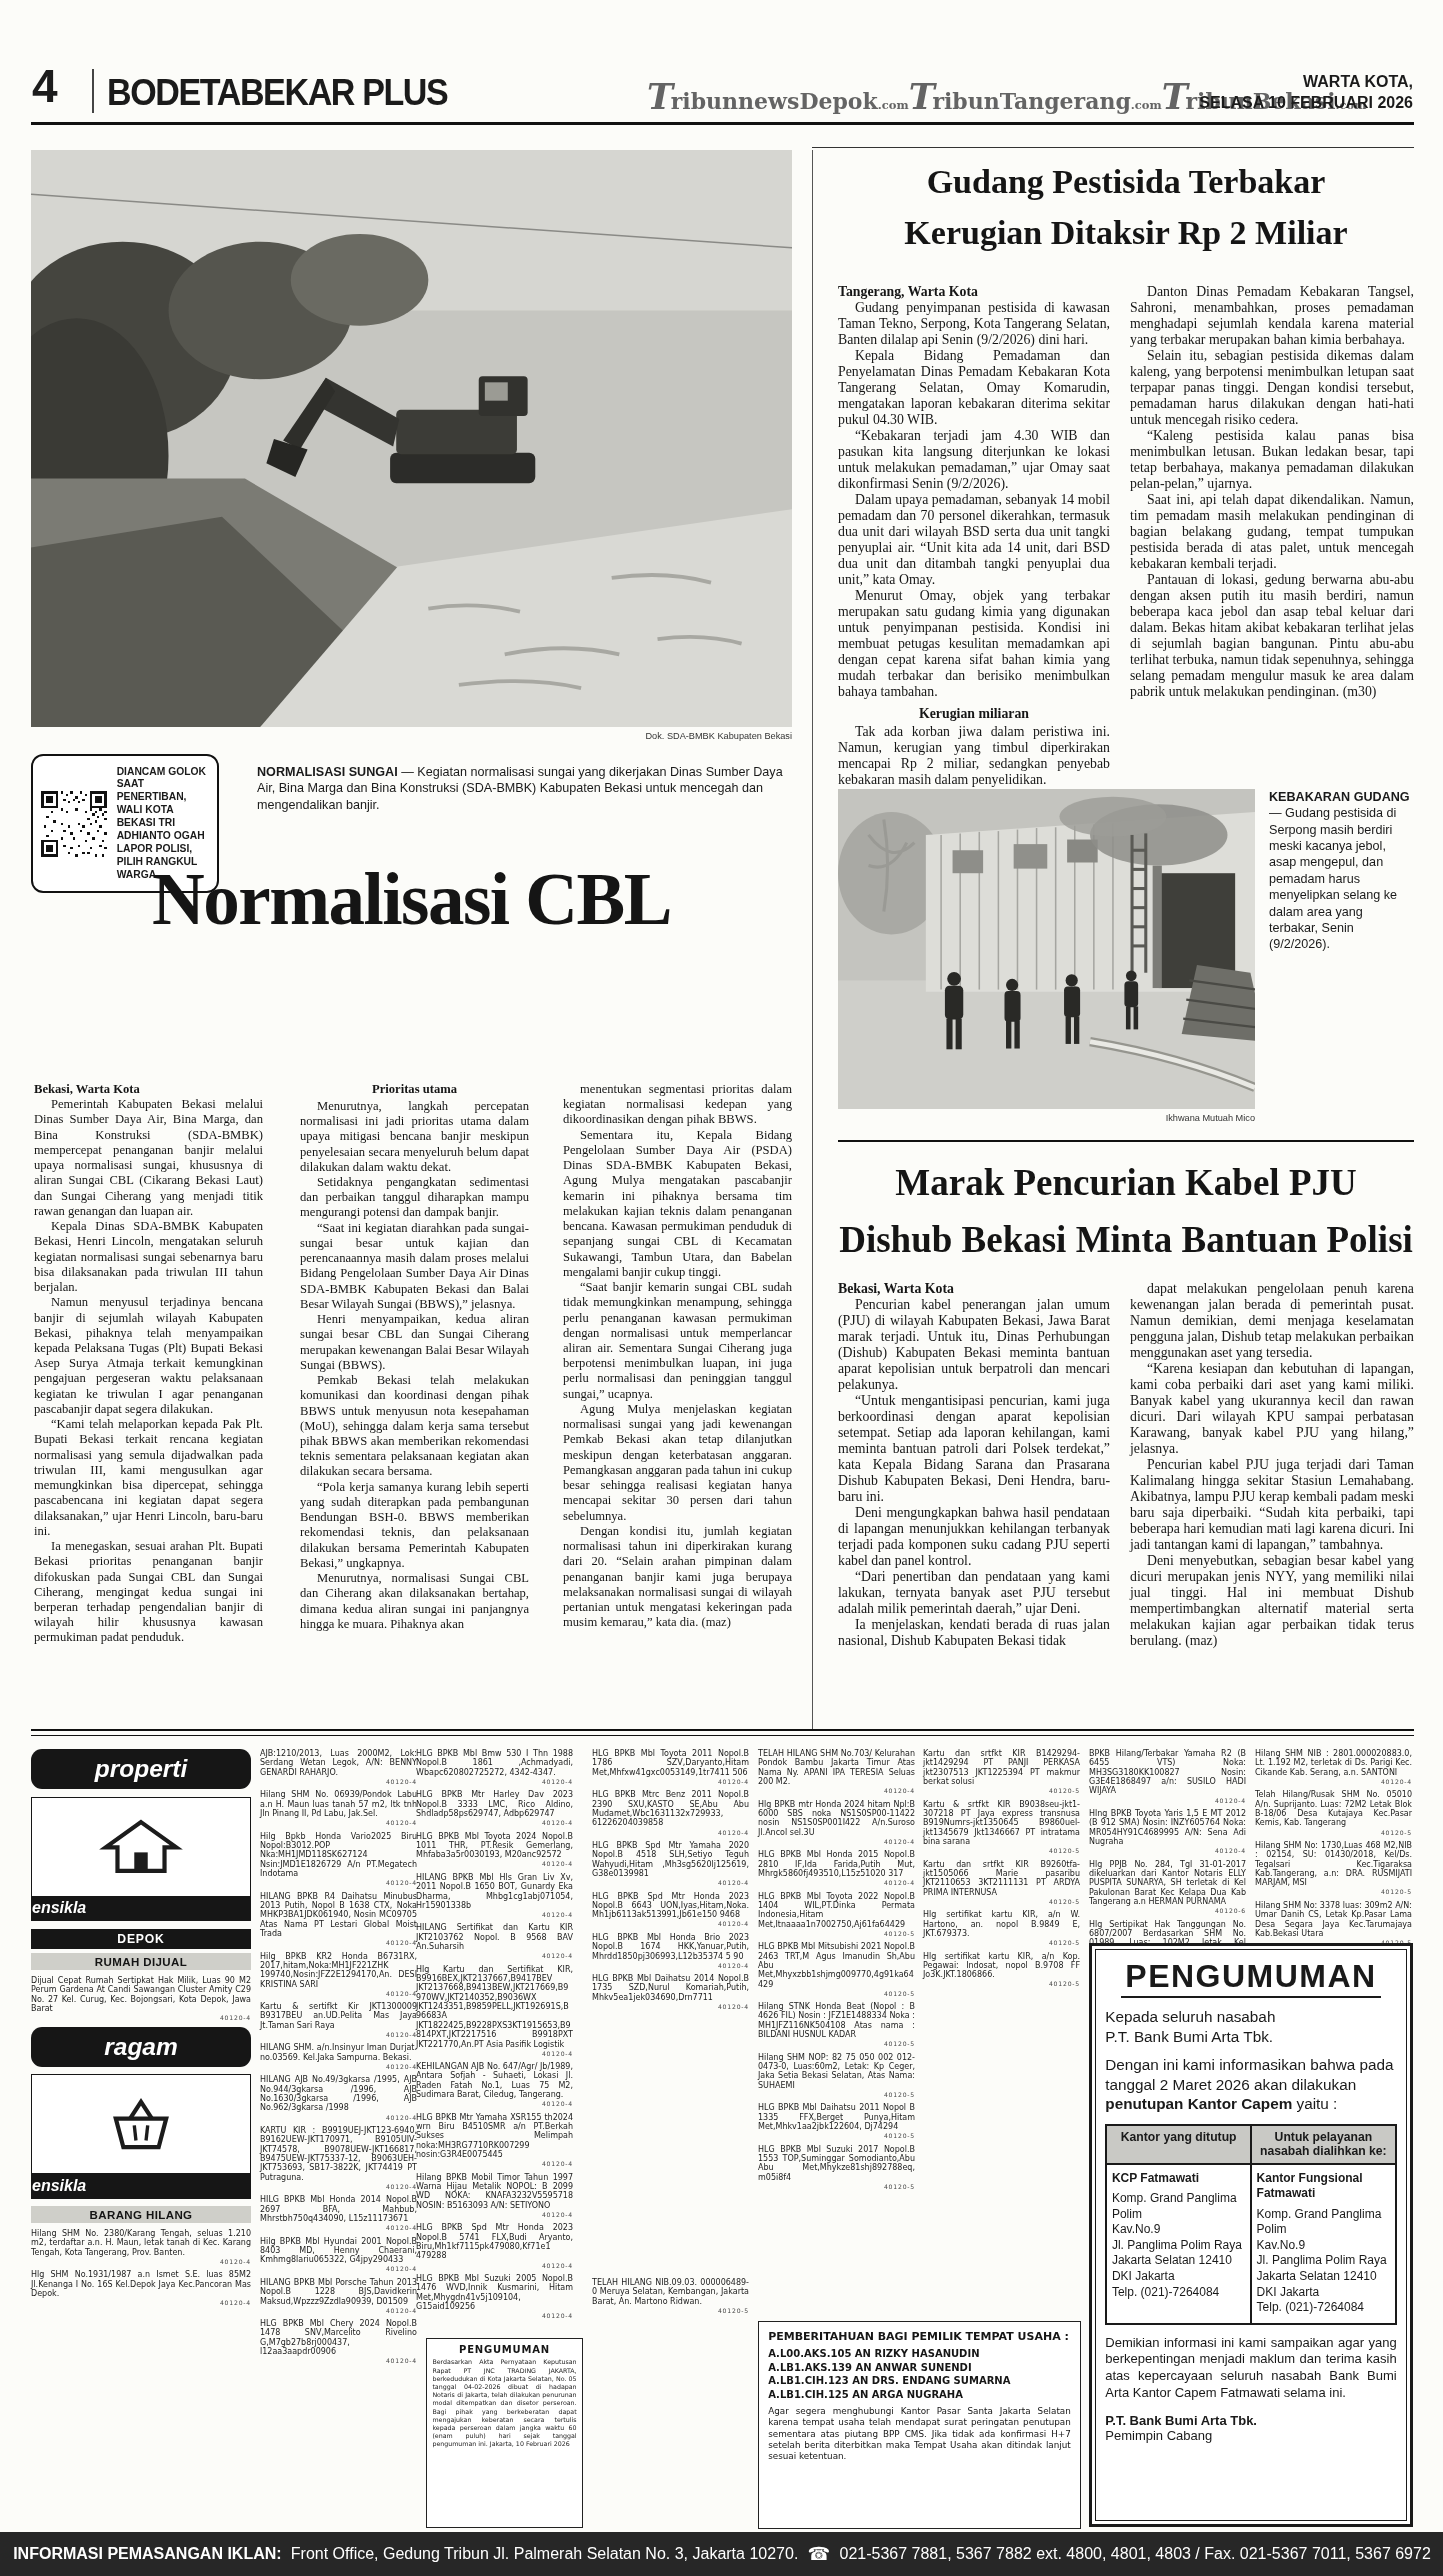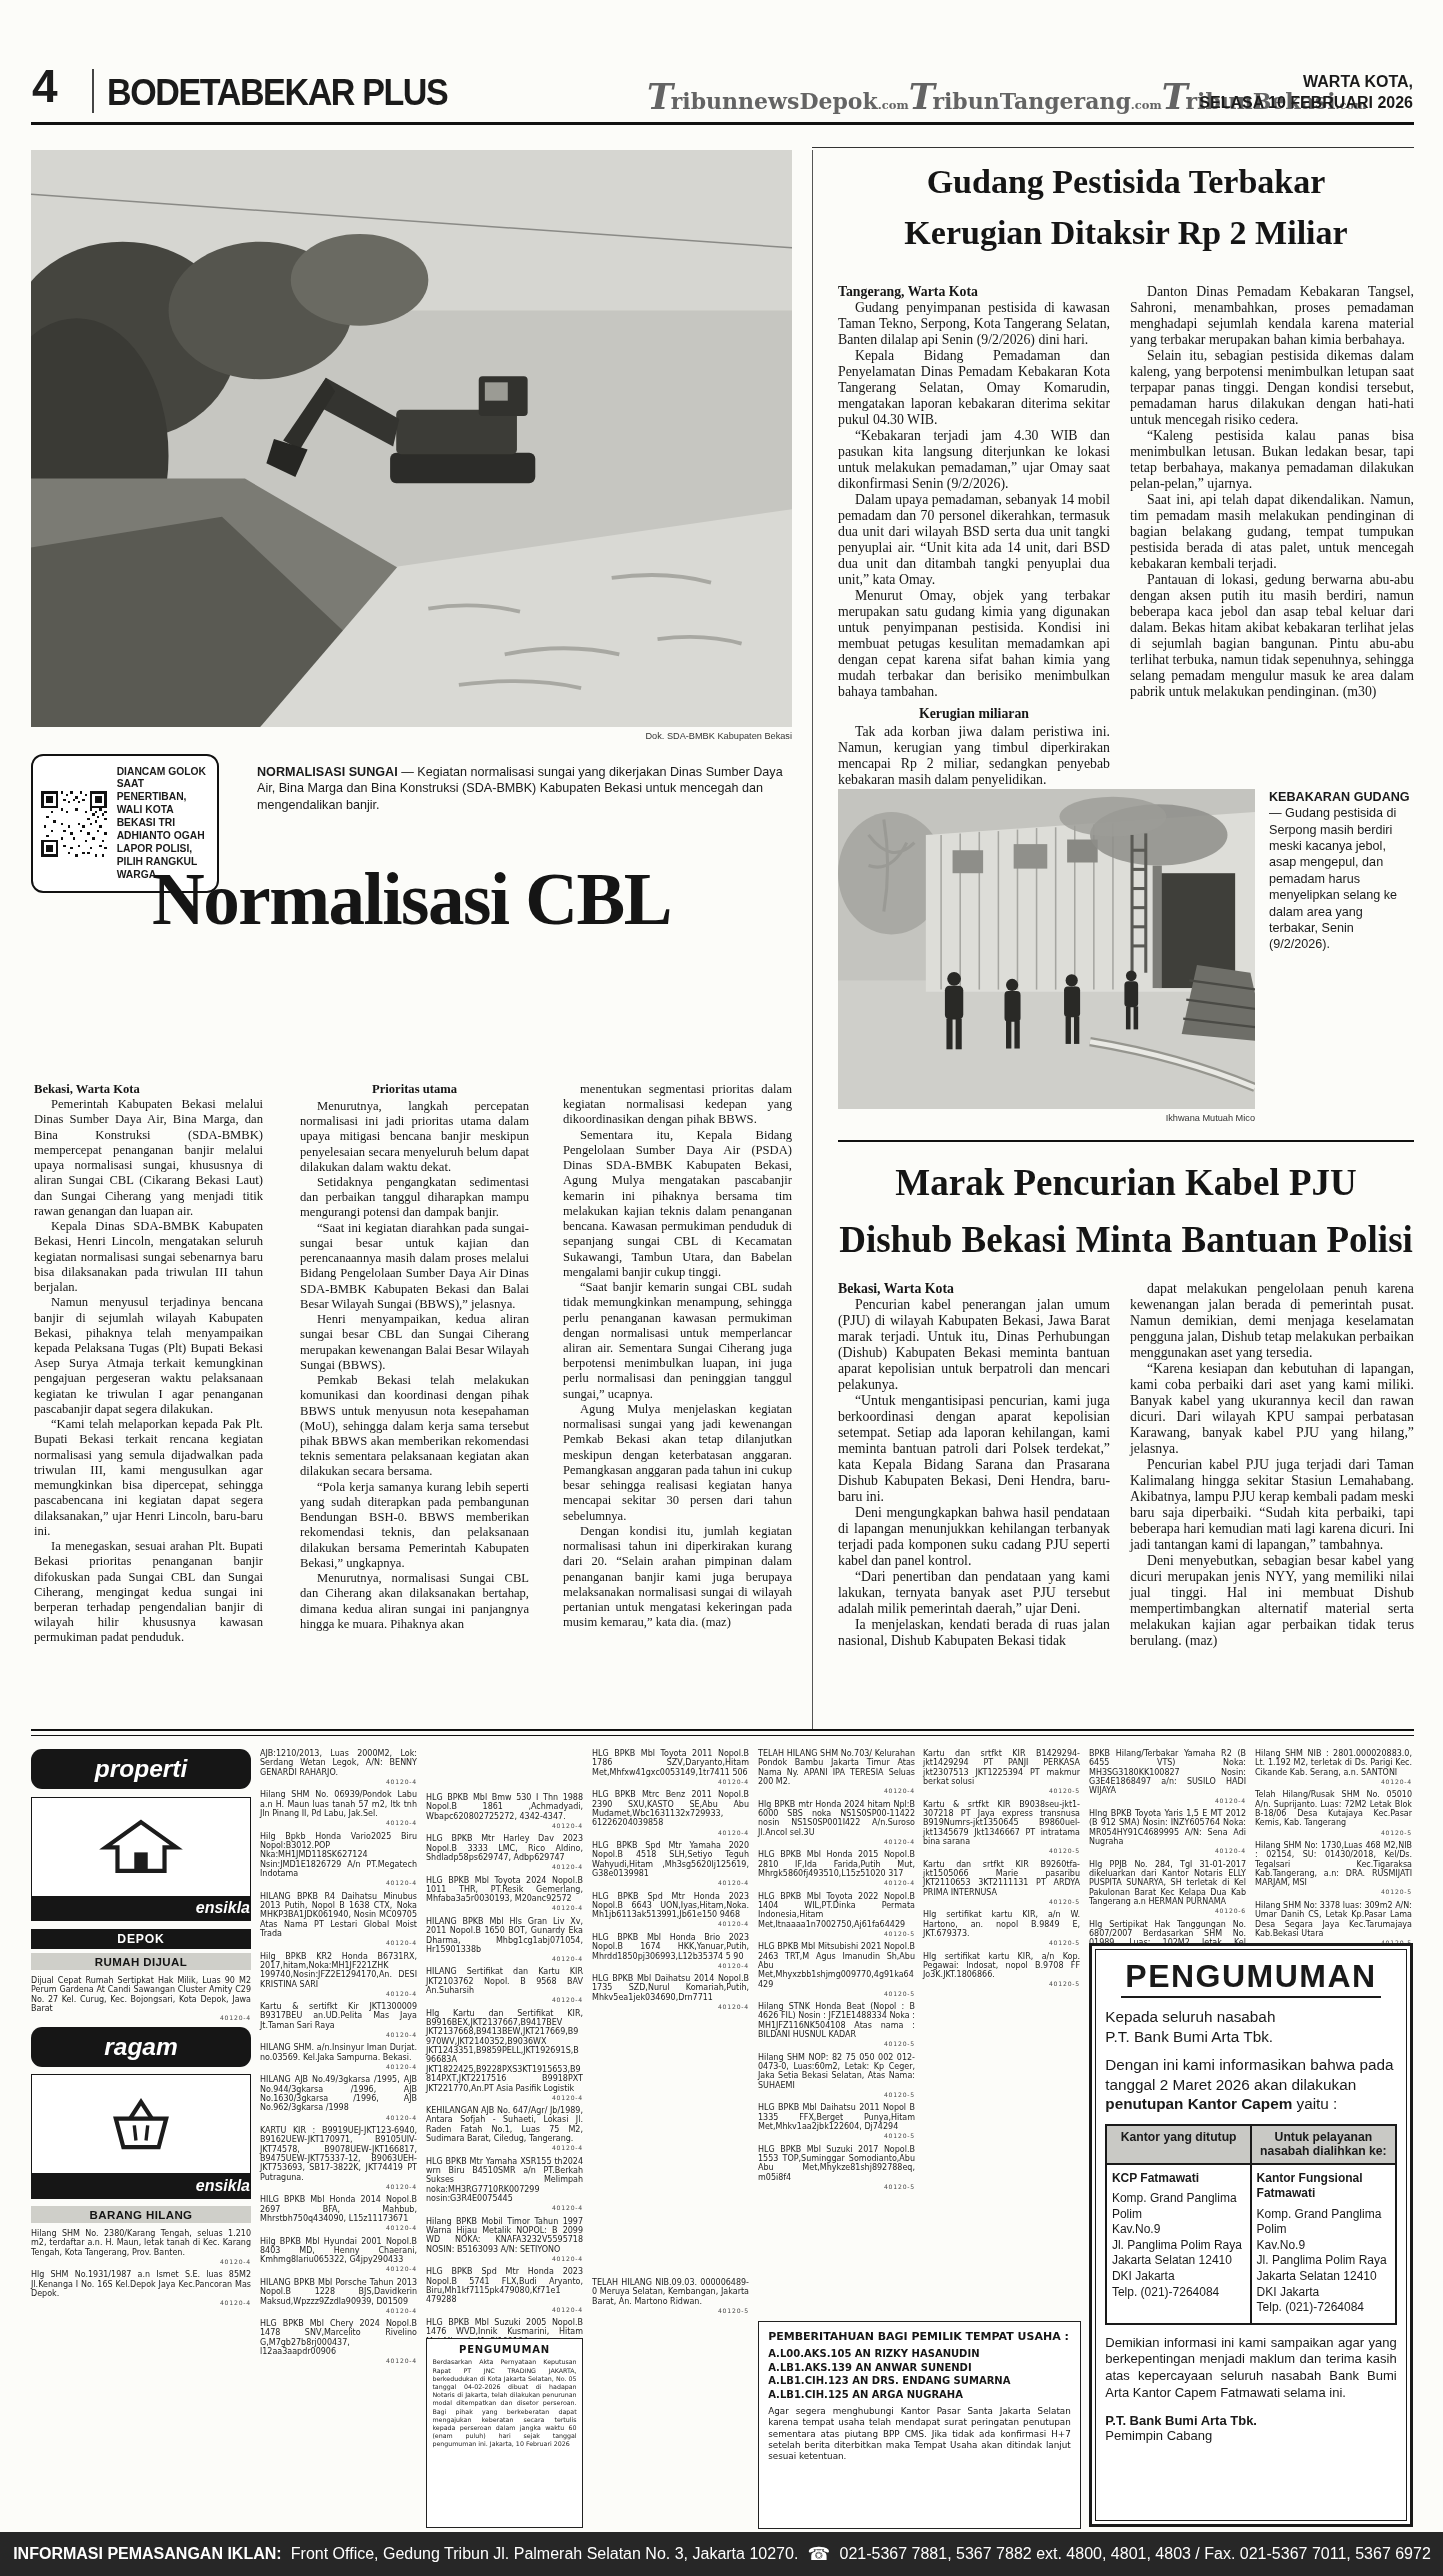--- a/index.html
+++ b/index.html
@@ -55,21 +55,21 @@
   .ad-body{margin:0;font-size:8px;line-height:1.17;text-align:justify;word-break:break-word;color:#1b1b1b;}
   .ad-lead{font-weight:normal;}
   .ad-ref{display:block;text-align:right;font-size:6.1px;letter-spacing:0.8px;color:#444;margin-top:0.8px;}
   .push{margin-top:268px;}
   .brand-box{background:#161616;color:#fff;border-radius:11px;text-align:center;
         font-family:"Liberation Sans",sans-serif;font-weight:bold;font-style:italic;font-size:24.5px;
         padding:6.1px 0;margin-bottom:7.6px;}
   .ensikla{border:1.5px solid #161616;margin-bottom:7.6px;background:#fff;}
   .ensikla .icon-area{height:98px;display:flex;align-items:center;justify-content:center;}
   .ensikla .icon-area svg{width:84px;height:61px;}
-  .ensikla .strip{background:#161616;color:#fff;text-align:right;font-family:"Liberation Sans",sans-serif;
+  .ensikla .strip{background:#161616;color:#fff;text-align:left;font-family:"Liberation Sans",sans-serif;
         font-weight:bold;font-style:italic;font-size:16px;padding:3.1px 0;}
   .sec-dark{background:#161616;color:#fff;font-family:"Liberation Sans",sans-serif;font-weight:bold;
         font-size:12.2px;text-align:center;padding:3.1px 0;margin-bottom:4.6px;letter-spacing:0.8px;}
   .sec-light{background:#cfcfc9;color:#141414;font-family:"Liberation Sans",sans-serif;font-weight:bold;
         font-size:11.5px;text-align:center;padding:2.3px 0;margin-bottom:6.1px;letter-spacing:0.4px;}
   
   .mini-notice{position:absolute;left:426px;top:2338px;width:157px;height:190px;border:1.5px solid #222;
         box-sizing:border-box;padding:5.4px;font-family:"DejaVu Sans",sans-serif;background:#fff;}
   .mini-notice h4{margin:0 0 3.1px 0;font-size:10px;text-align:center;letter-spacing:0.8px;}
   .mini-notice p{margin:0;font-size:6.3px;line-height:1.3;text-align:justify;color:#222;}
@@ -407,21 +407,21 @@
       </div>
       <div class="ad">
         <p class="ad-body"><b class="ad-lead">HILANG BPKB</b> <span>Mbl Porsche Tahun 2013 Nopol.B 1228 BJS,Davidkerin Maksud,Wpzzz9Zzdla90939, D01509</span></p>
         <span class="ad-ref">40120-4</span>
       </div>
       <div class="ad">
         <p class="ad-body"><b class="ad-lead">HLG BPKB</b> <span>Mbl Chery 2024 Nopol.B 1478 SNV,Marcelito Rivelino G,M7gb27b8rj000437, l12aa3aapdr00906</span></p>
         <span class="ad-ref">40120-4</span>
       </div>
     </div>
-  <div class="cl-col" style="left:426px;width:157px;margin-top:44px;">
+  <div class="cl-col" style="left:416px;width:157px;">
 
   <div class="ad">
         <p class="ad-body"><b class="ad-lead">HLG BPKB</b> <span>Mbl Bmw 530 I Thn 1988 Nopol.B 1861 ,Achmadyadi, Wbapc620802725272, 4342-4347.</span></p>
         <span class="ad-ref">40120-4</span>
       </div>
       <div class="ad">
         <p class="ad-body"><b class="ad-lead">HLG BPKB</b> <span>Mtr Harley Dav 2023 Nopol.B 3333 LMC, Rico Aldino, Shdladp58ps629747, Adbp629747</span></p>
         <span class="ad-ref">40120-4</span>
       </div>
       <div class="ad">

